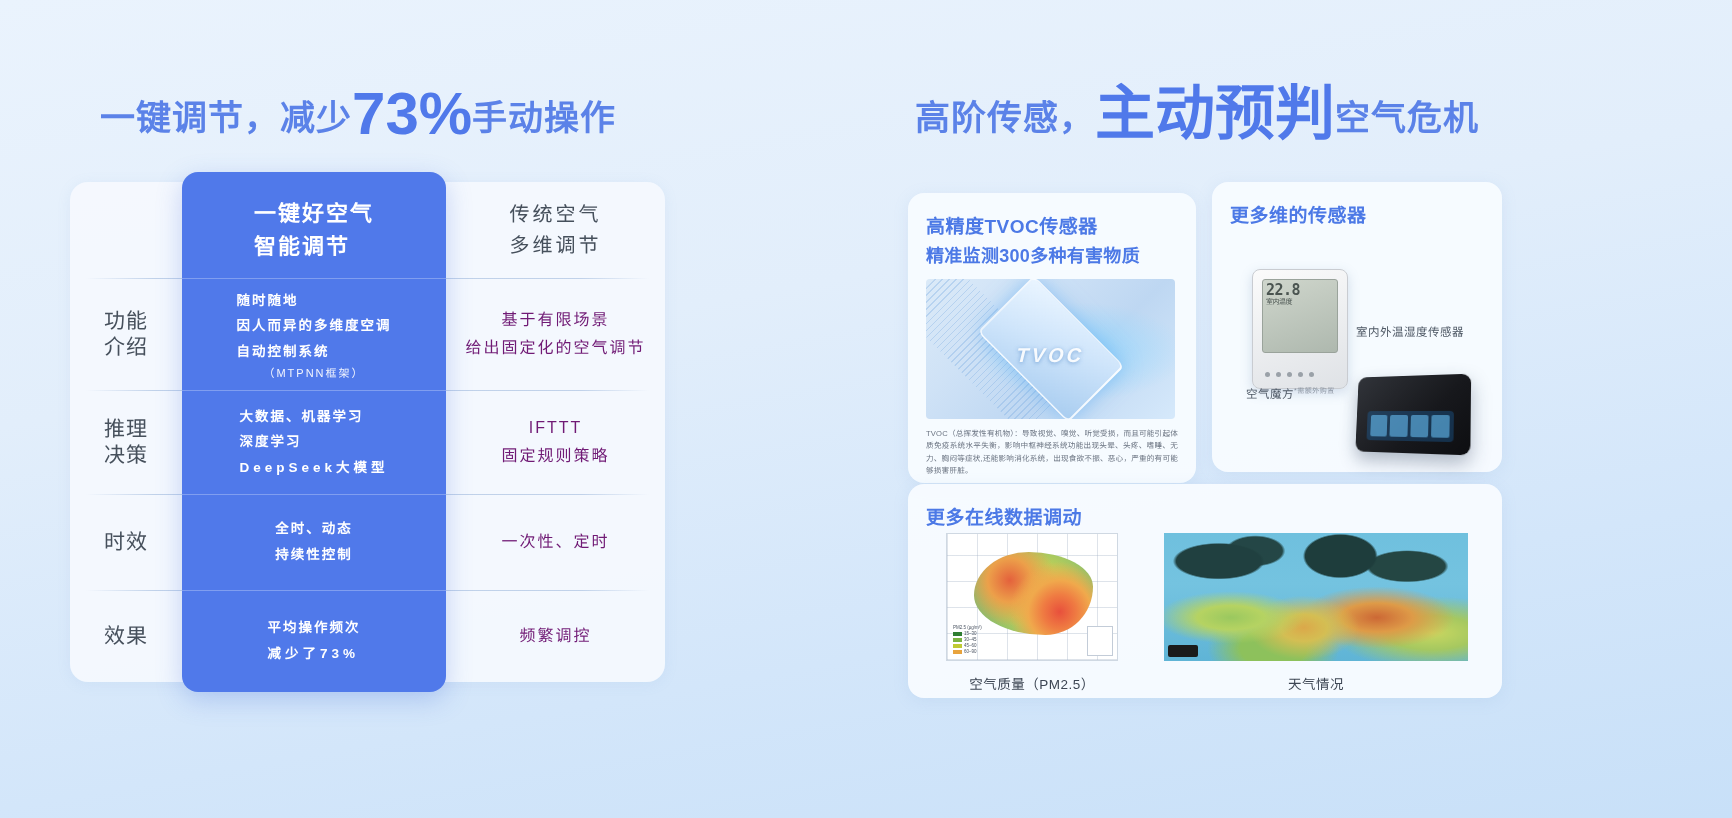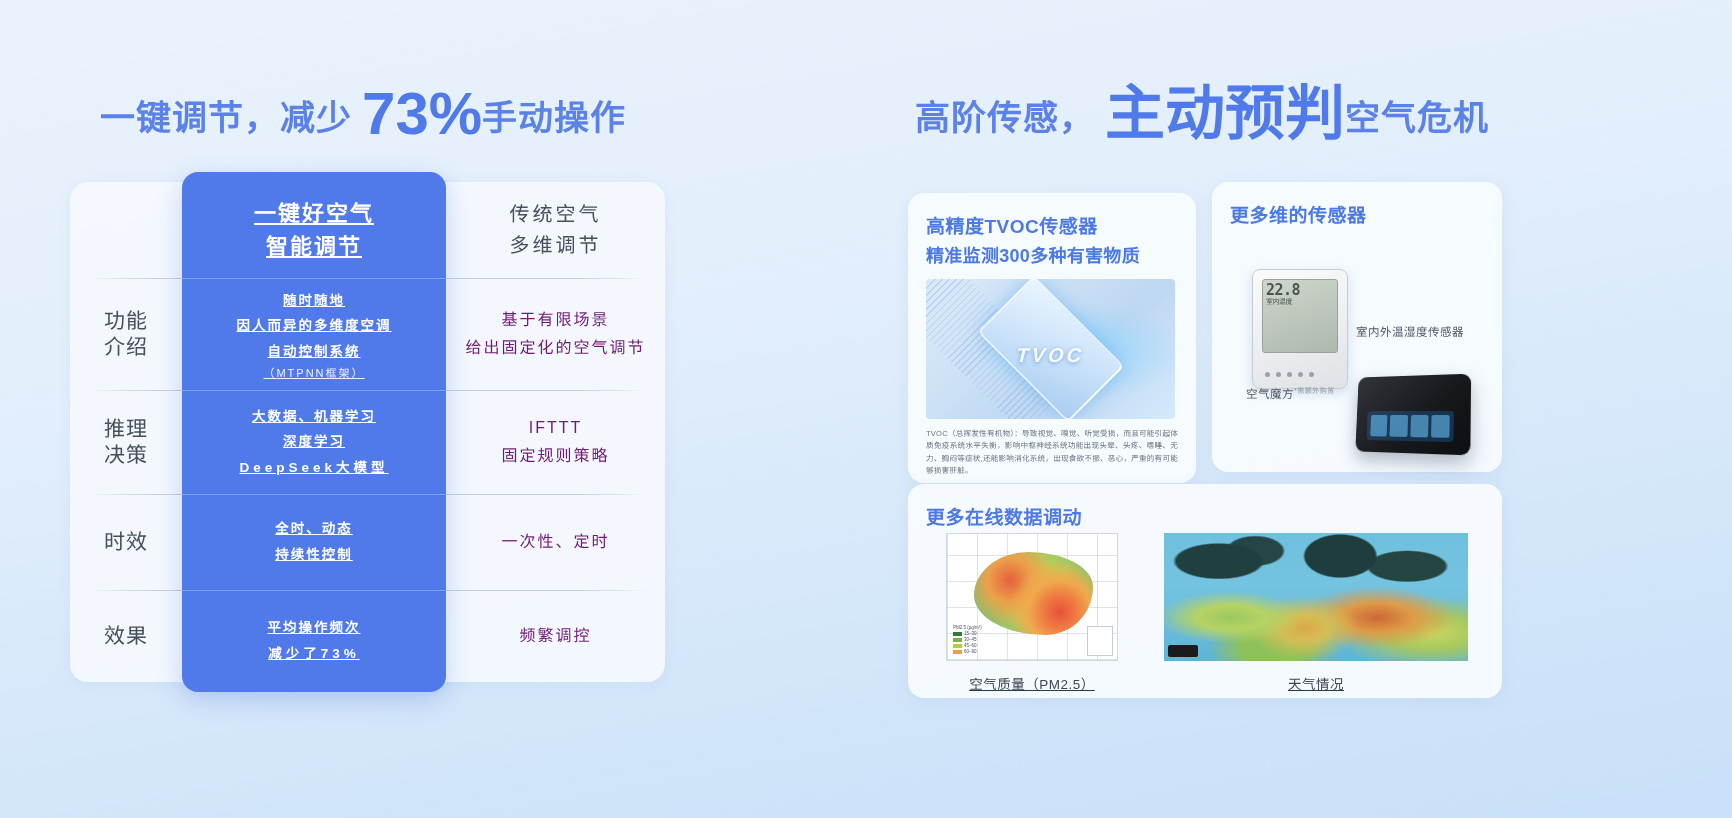--- a/index.html
+++ b/index.html
@@ -14,21 +14,20 @@
   .stage { position: relative; width: 1732px; height: 818px; }
 
   
   .headline { position: absolute; white-space: nowrap; line-height: 1; }
   .headline .small {
     font-size: 35px; font-weight: 600; color: #5b82e8; letter-spacing: 1px;
   }
   .headline .big {
     font-size: 60px; font-weight: 700; color: #5079ea; letter-spacing: 0px;
     vertical-align: -4px;
-    margin-left: 10px;
   }
   #headline-left { left: 100px; top: 84px; }
   #headline-right { left: 915px; top: 84px; }
 
   
   #compare-table {
     position: absolute; left: 70px; top: 182px; width: 595px; height: 500px;
     background: rgba(245,249,254,0.93);
     border-radius: 18px;
     box-shadow: 0 2px 14px rgba(120,160,210,0.10);
@@ -60,21 +59,21 @@
     border-radius: 16px;
     box-shadow: 0 8px 26px rgba(70,110,220,0.28);
   }
   #highlight-column .hdiv {
     position: absolute; left: 0; right: 0; height: 1px;
     background: rgba(255,255,255,0.28);
   }
   .hl-stack {
     position: absolute; left: 0; width: 264px;
     display: flex; flex-direction: column; align-items: center; justify-content: center;
-    text-align: center; color: #fff; text-decoration: underline;
+    color: #fff;
   }
   .hl-head { font-size: 22px; font-weight: 600; line-height: 1.5; letter-spacing: 2px; }
   .hl-body { font-size: 13.5px; font-weight: 600; line-height: 1.9; letter-spacing: 2px; }
   .hl-note { font-size: 11px; font-weight: 500; letter-spacing: 2px; opacity: .92; }
   .hl-body .mono { letter-spacing: 4px; }
 
   
   .card {
     position: absolute;
     background: rgba(247,251,255,0.96);
@@ -167,21 +166,21 @@
   }
   .cube .panel i { background: rgba(110,200,255,.55); border-radius: 2px; display: block; }
   .sensor-note {
     position: absolute; font-size: 11.5px; color: #4e5865; letter-spacing: .5px;
   }
   #note-thermo { left: 126px; top: 96px; }
   #note-cube   { left: 16px; bottom: 64px; }
   #note-cube .sup { font-size: 7px; color: #8b94a1; vertical-align: super; }
 
   
-  .data-imgs { display: flex; gap: 46px; padding: 4px 20px 0 20px; text-decoration: underline; }
+  .data-imgs { display: flex; gap: 46px; padding: 4px 20px 0 20px; }
   .data-item { text-align: center; }
   .map-china {
     width: 172px; height: 128px; border: 1px solid #cfd8e2; background: #fff;
     position: relative; overflow: hidden;
   }
   .map-china .blob {
     position: absolute; left: 16%; top: 14%; width: 70%; height: 66%;
     border-radius: 46% 54% 40% 60% / 52% 42% 58% 48%;
     background:
       radial-gradient(circle at 72% 72%, #e8503c 0%, #ef7b42 16%, #f0a94c 30%, transparent 48%),

